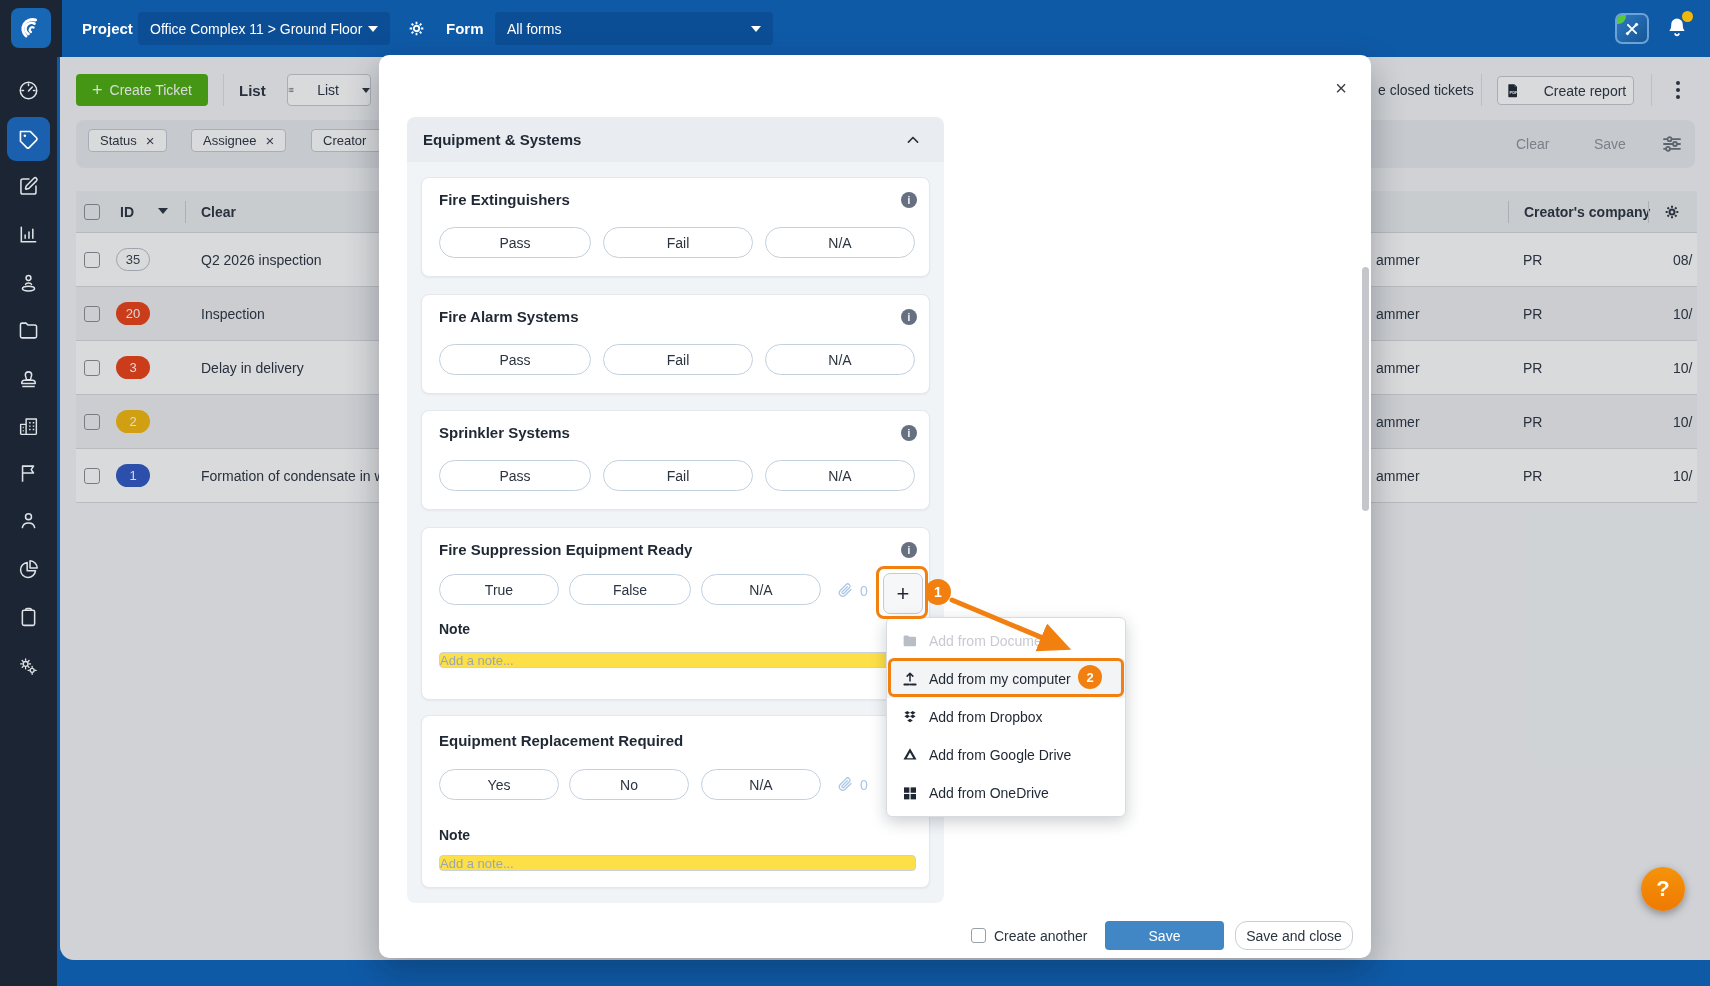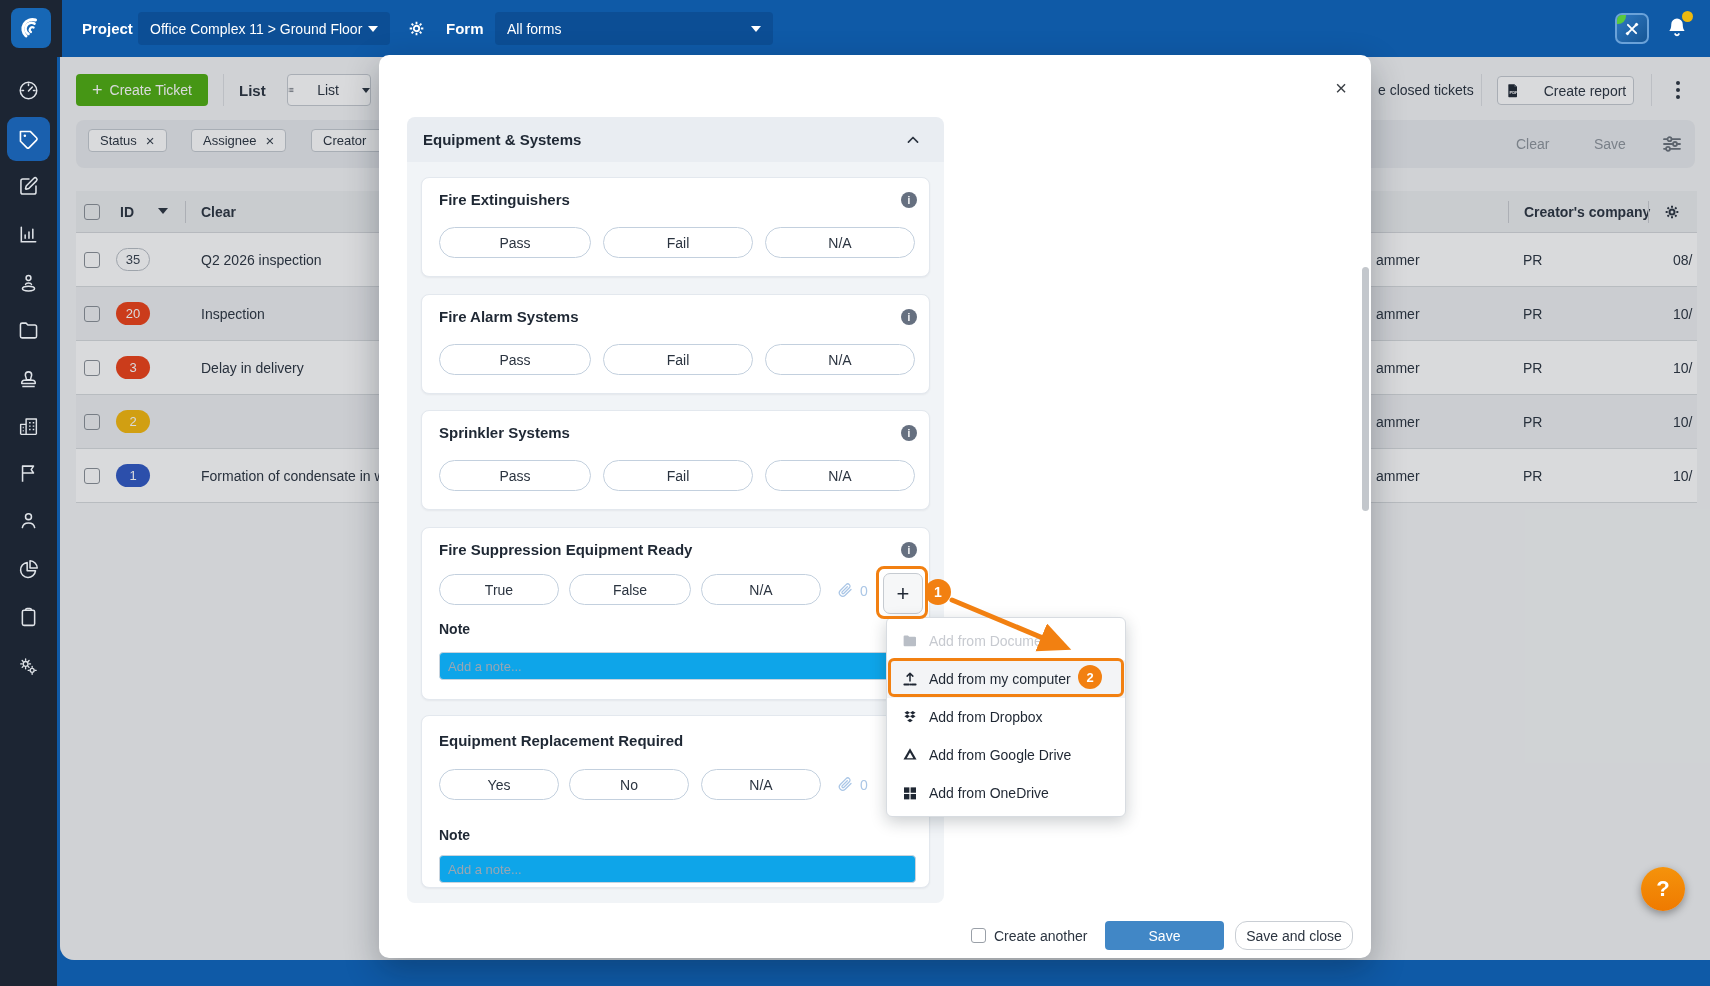--- a/index.html
+++ b/index.html
@@ -58,22 +58,22 @@
   .sec-body{left:0;top:45px;width:537px;height:741px;background:#f1f4f7;border-radius:0 0 8px 8px}
   .card{left:14px;width:509px;background:#fff;border:1px solid #e3e8ee;border-radius:8px;box-shadow:0 1px 2px rgba(27,36,50,.06)}
   .card-title{left:17px;top:13px;font-size:15px;font-weight:bold;color:#1f2834}
   .info-ic{left:479px;top:14px;width:16px;height:16px;background:#667080;border-radius:50%;color:#fff;
            font-size:10px;font-weight:bold;display:flex;align-items:center;justify-content:center}
   .pill{height:31px;border:1px solid #c3d0de;border-radius:16px;background:#fff;display:flex;align-items:center;justify-content:center;font-size:14px;color:#2b3440;cursor:pointer}
   .clip-count{color:#aac6e6;font-size:14px}
   .plus-btn{width:40px;height:41px;background:#f6f7f8;border:1px solid #c6cbd1;border-radius:7px;
             font-size:22px;color:#1f2733;display:flex;align-items:center;justify-content:center;cursor:pointer}
   .note-label{font-size:14px;font-weight:bold;color:#1f2834}
-  .note-input{height:28px;border:1px solid #c9d3dd;border-radius:4px;background:#0ea5e9;font-size:13px;color:#2b3440;
-              padding:0 8px;width:100%;font-family:"Liberation Sans",sans-serif}
+  .note-input{height:16px;border:1px solid #c9d3dd;border-radius:4px;background:#fde047;font-size:13px;color:#2b3440;
+              padding:0 0;width:100%;font-family:"Liberation Sans",sans-serif}
   .note-input::placeholder{color:#9aa6b2}
   .btn-blue{background:#4187c6;color:#fff;border-radius:4px;font-size:14px;display:flex;align-items:center;justify-content:center;cursor:pointer}
   .btn-outline{background:#fff;border:1px solid #c9ced4;border-radius:12px;font-size:14px;display:flex;align-items:center;justify-content:center;cursor:pointer}
 
   
   .menu{left:886px;top:617px;width:240px;background:#fff;border:1px solid #d8dce1;border-radius:6px;
         box-shadow:0 5px 16px rgba(20,30,40,.22);z-index:20;padding:4px 0}
   .menu-item{height:38px;display:flex;align-items:center;gap:10px;padding:0 14px;font-size:14px;color:#1f2733;cursor:pointer}
   .menu-item.hover{background:#f3f4f6}
   .menu-item.disabled{color:#c7cad0;cursor:default}

